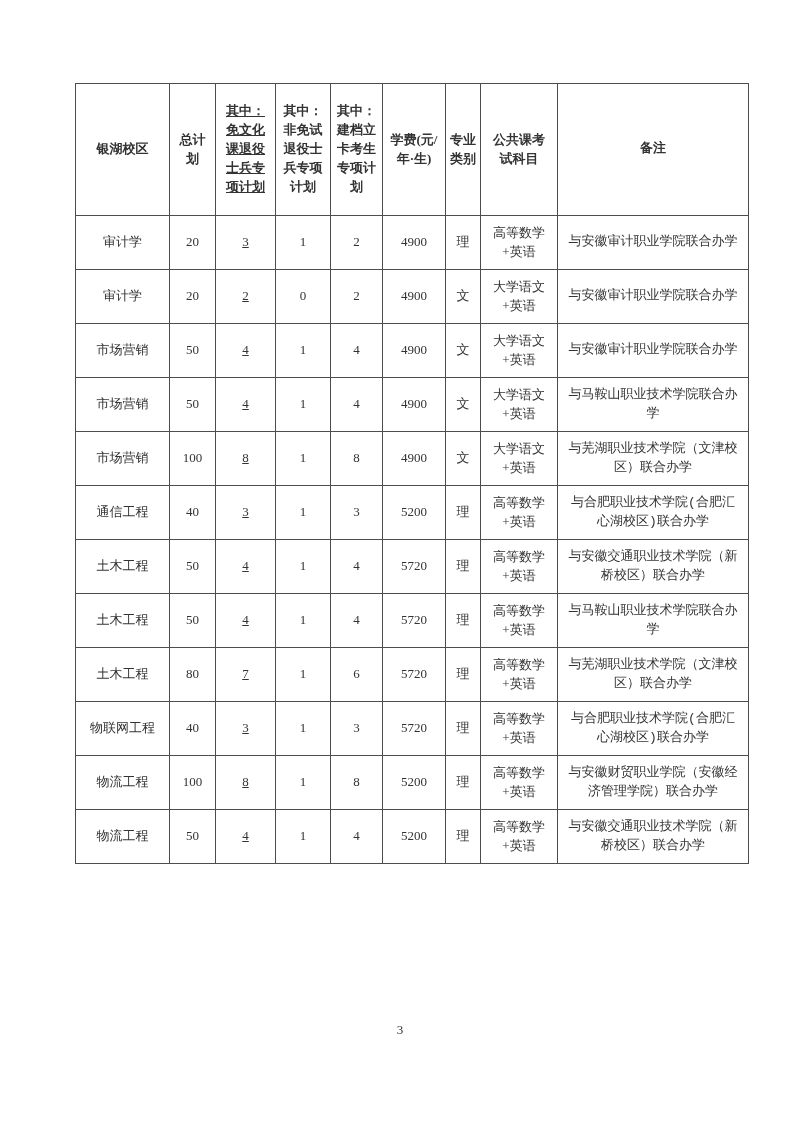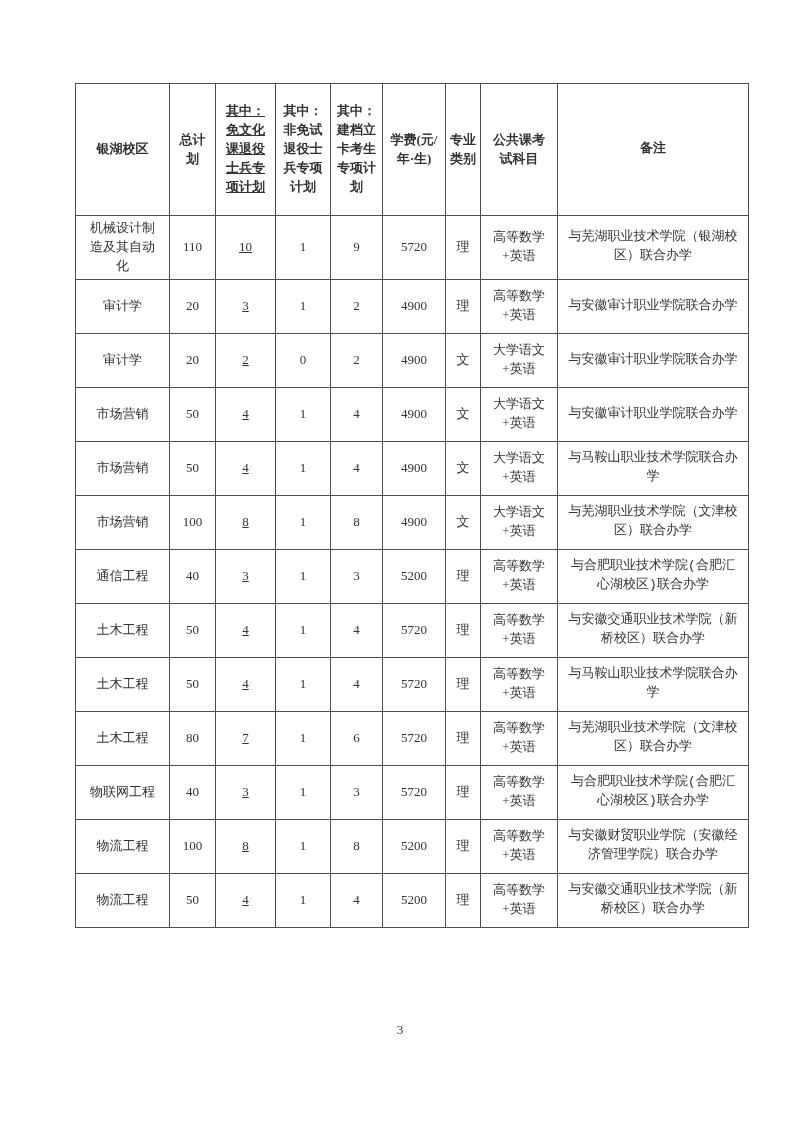--- a/index.html
+++ b/index.html
@@ -94,31 +94,20 @@
           <th class="c3">其中：非免试退役士兵专项计划</th>
           <th class="c4">其中：建档立卡考生专项计划</th>
           <th class="c5">学费(元/年·生)</th>
           <th class="c6">专业类别</th>
           <th class="c7">公共课考试科目</th>
           <th class="c8">备注</th>
         </tr>
       </thead>
       <tbody>
           <tr>
-            <td class="c0">机械设计制造及其自动化</td>
-            <td class="c1">110</td>
-            <td class="c2">10</td>
-            <td class="c3">1</td>
-            <td class="c4">9</td>
-            <td class="c5">5720</td>
-            <td class="c6">理</td>
-            <td class="c7">高等数学+英语</td>
-            <td class="c8">与芜湖职业技术学院（银湖校区）联合办学</td>
-          </tr>
-          <tr>
             <td class="c0">审计学</td>
             <td class="c1">20</td>
             <td class="c2">3</td>
             <td class="c3">1</td>
             <td class="c4">2</td>
             <td class="c5">4900</td>
             <td class="c6">理</td>
             <td class="c7">高等数学+英语</td>
             <td class="c8">与安徽审计职业学院联合办学</td>
           </tr>

